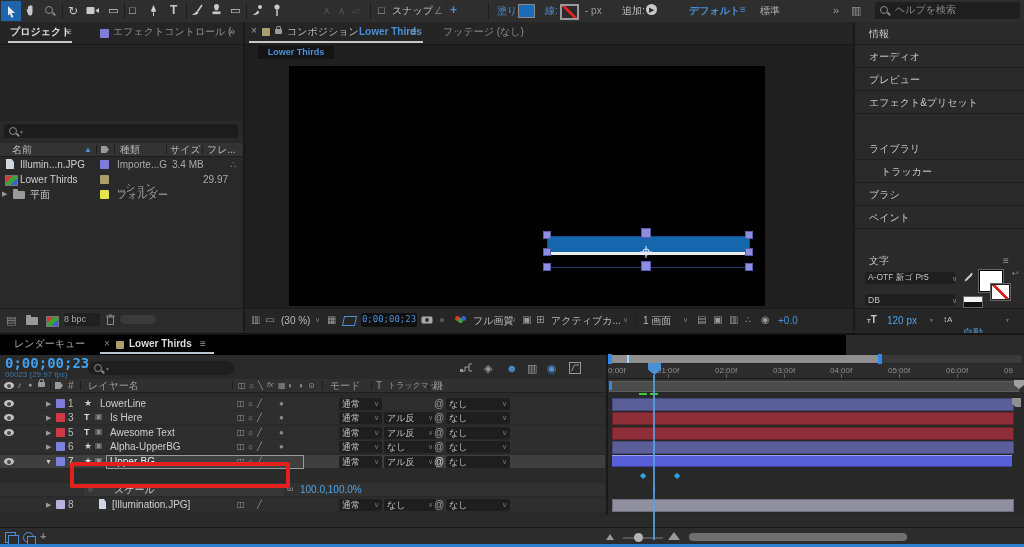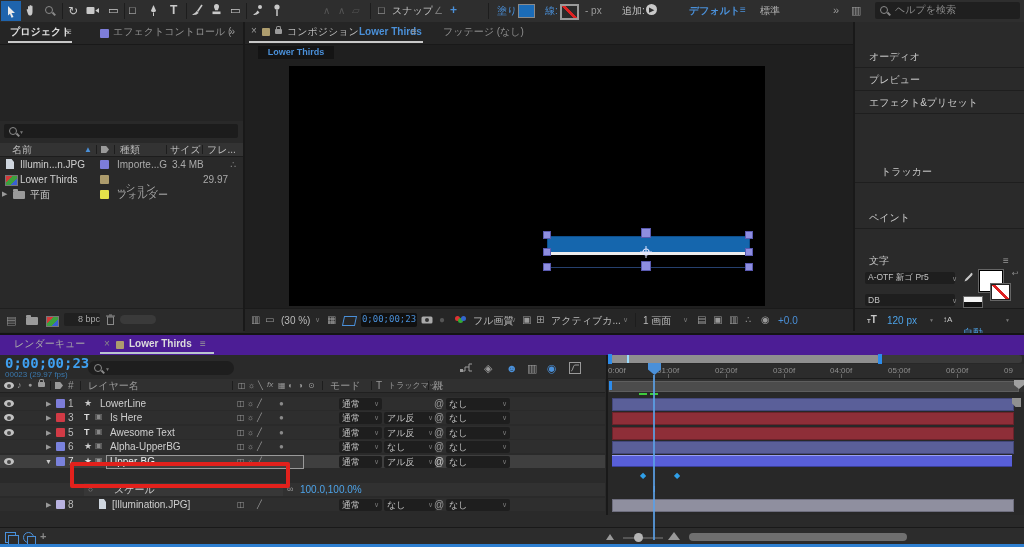--- a/index.html
+++ b/index.html
@@ -170,21 +170,21 @@
       <span class="ab" style="left:2px;top:3px;font-size:7px;color:#999">▶</span>
       <span class="folder" style="left:13px;top:4px"></span>
       <span class="ab tname" style="left:30px;top:2px">平面</span>
       <span class="chip" style="left:100px;top:3px;background:#e5e34a"></span>
       <span class="ab" style="left:117px;top:2px;color:#aaa">フォルダー</span>
     </div>
     <div class="ab" style="left:0;top:286px;width:243px;height:23px;background:#2b2b2b;border-top:1px solid #1f1f1f">
       <span class="ab" style="left:6px;top:5px;color:#8a8a8a;font-size:11px">▤</span>
       <span class="folder" style="left:26px;top:8px"></span>
       <span class="compicon" style="left:46px;top:7px"></span>
-      <span class="ab" style="left:64px;top:4px;width:36px;height:13px;background:#202020;border-radius:2px;text-align:right">
+      <span class="ab" style="left:64px;top:4px;width:36px;height:13px;background:#202020;border-radius:2px;text-align:left">
         <span style="color:#aaa;font-size:9px">8 bpc</span>
       </span>
       <span class="ab" style="left:106px;top:5px">
         <svg width="9" height="11">
             <rect x="1.5" y="3" width="6" height="7.5" fill="none" stroke="#8a8a8a"></rect>
             <line x1="0" y1="2" x2="9" y2="2" stroke="#8a8a8a"></line>
             <line x1="3" y1="1" x2="6" y2="1" stroke="#8a8a8a"></line>
           </svg>
       </span>
       <span class="ab" style="left:120px;top:6px;width:36px;height:9px;background:#3a3a3a;border-radius:5px"></span>
@@ -258,31 +258,40 @@
       <span class="ab" style="left:452px;top:5px;color:#999;font-size:10px">▤</span>
       <span class="ab" style="left:468px;top:5px;color:#999;font-size:10px">▣</span>
       <span class="ab" style="left:484px;top:5px;color:#999;font-size:10px">▥</span>
       <span class="ab" style="left:500px;top:5px;color:#999;font-size:10px">∴</span>
       <span class="ab" style="left:516px;top:5px;color:#999;font-size:10px">◉</span>
       <span class="ab" style="left:533px;top:6px;color:#4a90d9">+0.0</span>
     </div>
   </div>
 
   <div class="pane" style="left:855px;top:22px;width:169px;height:309px;background:#2a2a2a">
+    <div class="ab" style="left:0;top:0;width:169px;height:22px;border-bottom:1px solid #1e1e1e">
+        <span class="ab" style="left:14px;top:6px;color:#c9c9c9">情報</span>
+      </div>
     <div class="ab" style="left:0;top:23px;width:169px;height:22px;border-bottom:1px solid #1e1e1e">
         <span class="ab" style="left:14px;top:6px;color:#c9c9c9">オーディオ</span>
       </div>
     <div class="ab" style="left:0;top:46px;width:169px;height:22px;border-bottom:1px solid #1e1e1e">
         <span class="ab" style="left:14px;top:6px;color:#c9c9c9">プレビュー</span>
       </div>
     <div class="ab" style="left:0;top:69px;width:169px;height:22px;border-bottom:1px solid #1e1e1e">
         <span class="ab" style="left:14px;top:6px;color:#c9c9c9">エフェクト&amp;プリセット</span>
       </div>
+    <div class="ab" style="left:0;top:115px;width:169px;height:22px;border-bottom:1px solid #1e1e1e">
+        <span class="ab" style="left:14px;top:6px;color:#c9c9c9">ライブラリ</span>
+      </div>
     <div class="ab" style="left:0;top:138px;width:169px;height:22px;border-bottom:1px solid #1e1e1e">
         <span class="ab" style="left:26px;top:6px;color:#c9c9c9">トラッカー</span>
+      </div>
+    <div class="ab" style="left:0;top:161px;width:169px;height:22px;border-bottom:1px solid #1e1e1e">
+        <span class="ab" style="left:14px;top:6px;color:#c9c9c9">ブラシ</span>
       </div>
     <div class="ab" style="left:0;top:184px;width:169px;height:22px;border-bottom:1px solid #1e1e1e">
         <span class="ab" style="left:14px;top:6px;color:#c9c9c9">ペイント</span>
       </div>
     <div class="ab" style="left:0;top:230px;width:169px;height:18px">
       <span class="ab" style="left:14px;top:3px;color:#c9c9c9">文字</span>
       <span class="ab" style="left:148px;top:3px;color:#999">≡</span>
     </div>
     <span class="dd" style="left:10px;top:250px;width:84px;font-size:8.5px">
         <i>A-OTF 新ゴ Pr5</i>
@@ -305,21 +314,21 @@
       <span class="ab" style="left:12px;top:5px;color:#c9c9c9"><b style="font-size:6px">T</b><b style="font-size:10px">T</b></span>
       <span class="ab" style="left:32px;top:6px;color:#4da3e8">120 px</span>
       <span class="ab" style="left:74px;top:8px;color:#777;font-size:5px">▼</span>
       <span class="ab" style="left:88px;top:6px;color:#c9c9c9;font-size:8px">↕A</span>
       <span class="ab" style="left:108px;top:18px;color:#4da3e8">自動</span>
       <span class="ab" style="left:150px;top:8px;color:#777;font-size:5px">▼</span>
     </div>
   </div>
 
   <div class="pane" style="left:0;top:333px;width:1024px;height:211px;background:#2a2a2a;border-top:2px solid #141414">
-    <div class="ab" style="left:0;top:0;width:1024px;height:20px;background:#4c1d95">
+    <div class="ab" style="left:0;top:0;width:846px;height:20px;background:#000000">
       <span class="ab" style="left:14px;top:3px;color:#a8a8a8">レンダーキュー</span>
       <span class="ab" style="left:104px;top:3px;color:#888">×</span>
       <span class="chip" style="left:116px;top:6px;width:8px;height:8px;background:#ad9c6d"></span>
       <span class="ab" style="left:129px;top:3px;color:#dcdcdc;font-weight:bold">Lower Thirds</span>
       <span class="ab" style="left:200px;top:3px;color:#999">≡</span>
       <span class="ab" style="left:100px;top:17px;width:114px;height:2px;background:#b9c6d0"></span>
     </div>
 
     <span class="ab" style="left:5px;top:20px;font-size:14px;font-weight:bold;color:#3fa0f0;font-family:'DejaVu Sans Mono',monospace">0;00;00;23</span>
     <span class="ab" style="left:5px;top:35px;font-size:8px;color:#3a78ad">00023 (29.97 fps)</span>

